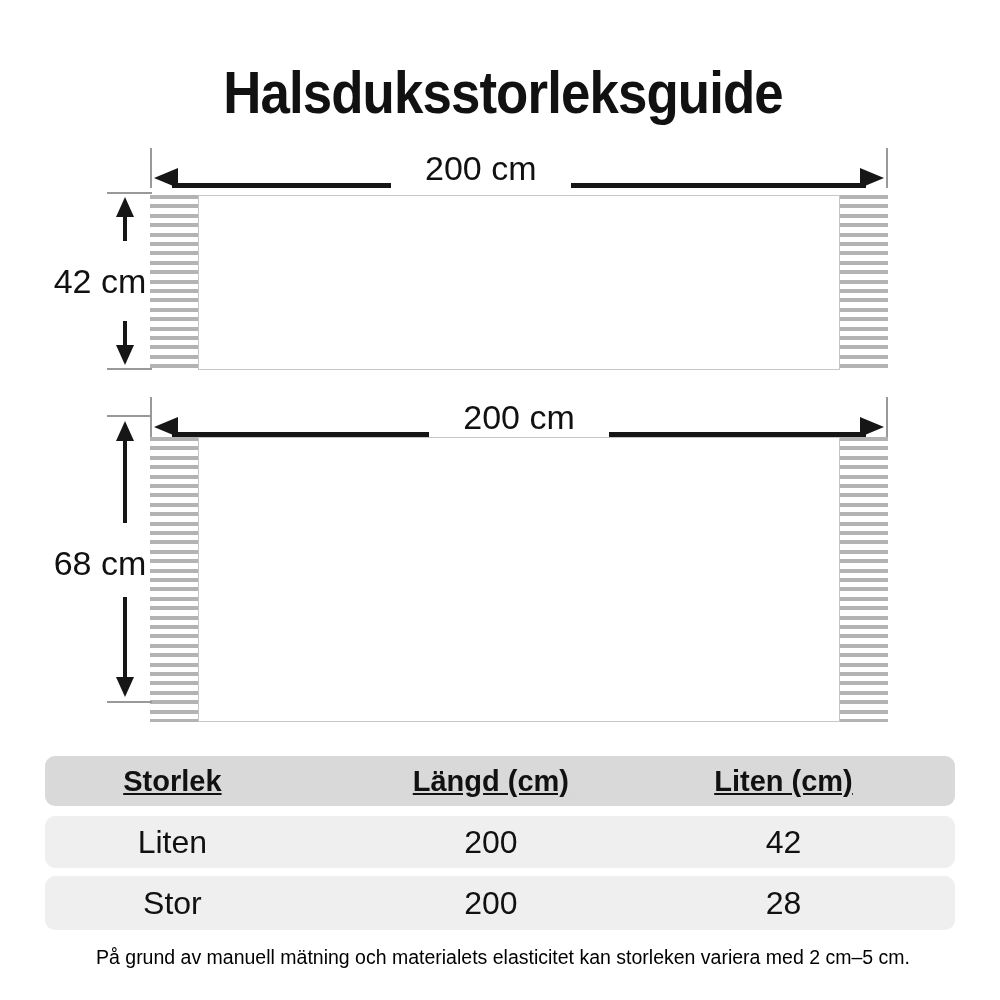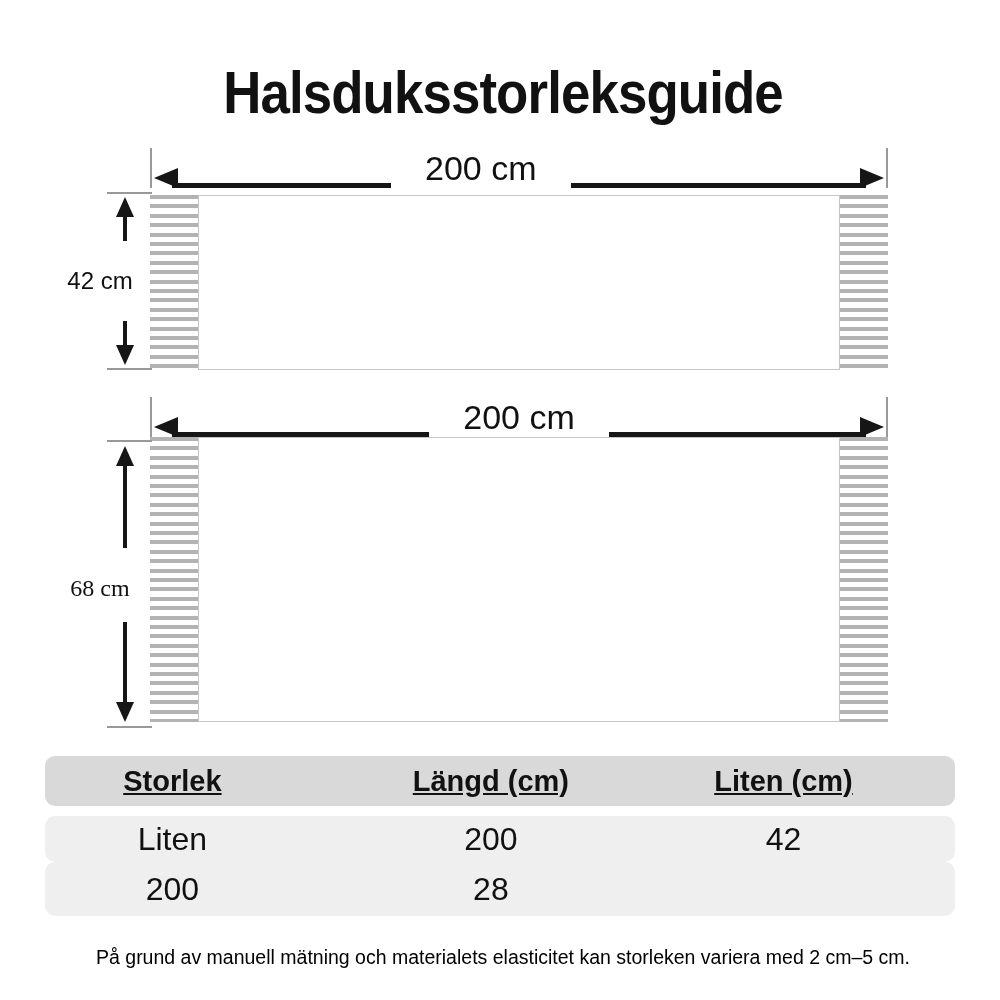--- a/index.html
+++ b/index.html
@@ -112,21 +112,21 @@
     box-sizing: border-box;
   }
 
   
   .vdim {
     position: absolute;
     left: 45px;
     width: 110px;
   }
   .vdim1 { top: 192px; height: 178px; }
-  .vdim2 { top: 440px; height: 288px; font-family: Liberation Serif, serif; }
+  .vdim2 { top: 415px; height: 288px; }
   .vdim .cap {
     position: absolute;
     right: 3px;
     width: 45px;
     height: 2px;
     background: #999999;
   }
   .cap-top { top: 0; }
   .cap-bottom { bottom: 0; }
   .varrow {
@@ -157,21 +157,21 @@
     background: #161616;
   }
   .vdim1 .vshaft { height: 24px; }
   .vdim2 .varrow.up .vshaft   { height: 82px; }
   .vdim2 .varrow.down .vshaft { height: 80px; }
   .vdim-label {
     position: absolute;
     left: 0;
     width: 100%;
     text-align: center;
-    font-size: 24px;
+    font-size: 34px;
     line-height: 40px;
     white-space: nowrap;
   }
   .vdim1 .vdim-label { top: 69px; }
   .vdim2 .vdim-label { top: 128px; }
 
   
   .size-table {
     position: absolute;
     left: 45px;
@@ -188,24 +188,25 @@
   .t-row > span:nth-child(3) { padding-right: 70px; }
   .thead {
     height: 50px;
     background: #d9d9d9;
     font-size: 29px;
     font-weight: 700;
     margin-bottom: 10px;
     text-decoration: underline;
   }
   .trow {
-    height: 46px;
+    height: 52px;
     background: #efefef;
     font-size: 32px;
     font-weight: 400;
+    margin-bottom: 8px;
   }
   .trow:last-child { height: 54px; margin-bottom: 0; }
 
   
   .footnote {
     position: absolute;
     top: 946px;
     left: 0;
     width: 100%;
     margin: 0;
@@ -286,20 +287,21 @@
       <span>Storlek</span>
       <span>Längd (cm)</span>
       <span>Liten (cm)</span>
     </div>
     <div class="t-row trow">
       <span>Liten</span>
       <span>200</span>
       <span>42</span>
     </div>
     <div class="t-row trow">
+      <span>Stor</span>
       <span>200</span>
       <span>28</span>
     </div>
   </div>
 
   <p class="footnote">På grund av manuell mätning och materialets elasticitet kan storleken variera med 2 cm–5 cm.</p>
 
 </div>
 
 </body></html>

